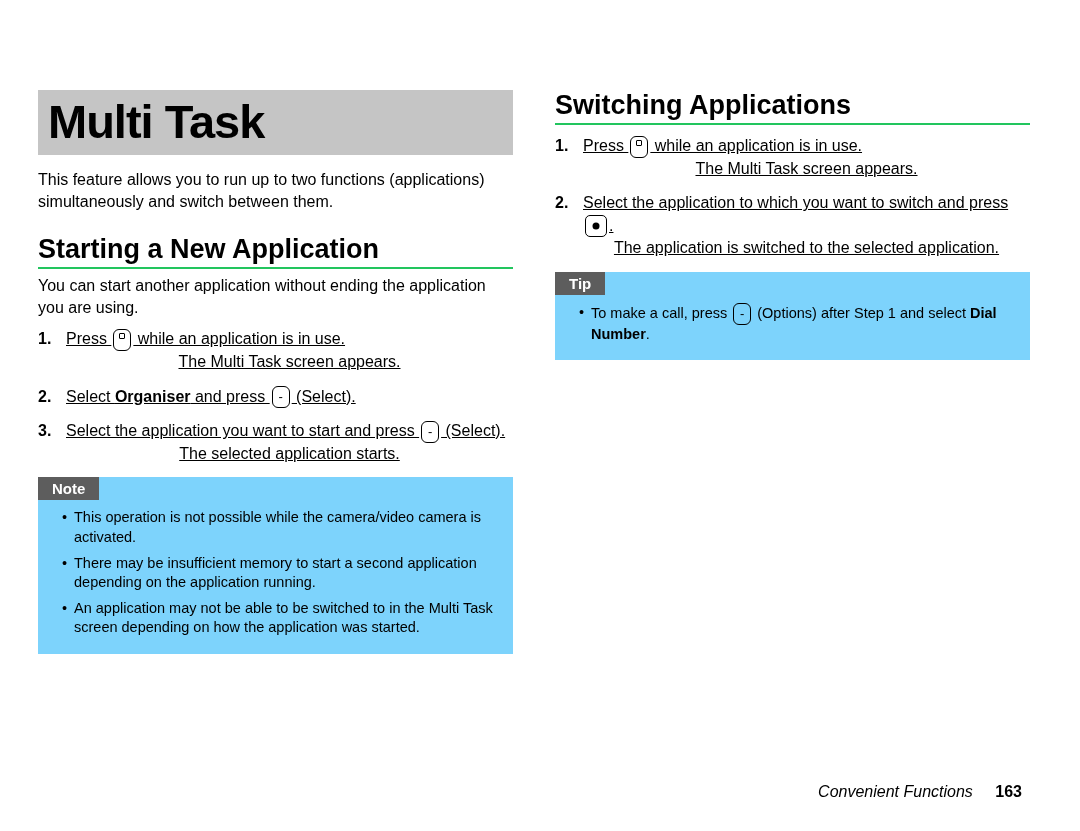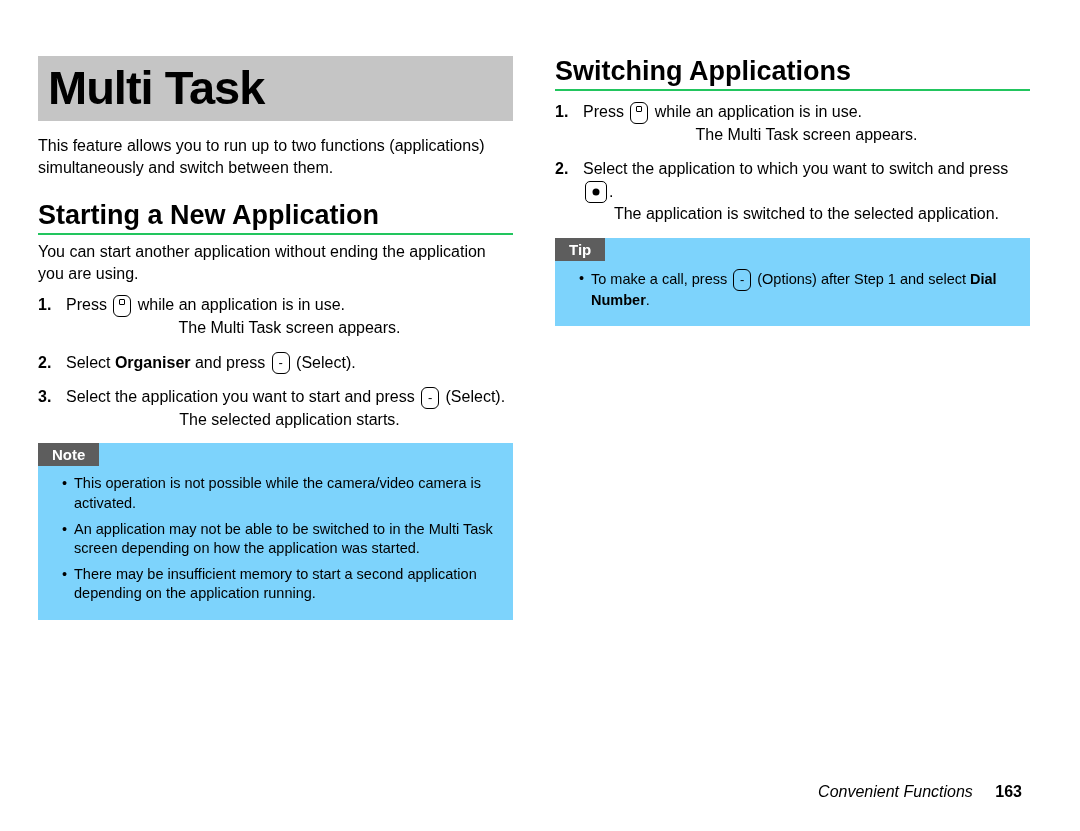--- a/index.html
+++ b/index.html
@@ -8,21 +8,21 @@
     background: #fff;
     font-family: Arial, Helvetica, sans-serif;
     color: #000;
     width: 1080px;
     height: 831px;
     position: relative;
     box-sizing: border-box;
   }
   .page {
     display: flex;
-    padding: 56px 50px 0 38px;
+    padding: 90px 50px 0 38px;
     gap: 42px;
     box-sizing: border-box;
   }
   .col {
     flex: 1;
     min-width: 0;
   }
   .chapter-title {
     background: #c5c5c5;
     font-size: 47px;
@@ -57,20 +57,21 @@
     line-height: 1.35;
     margin: 6px 0 10px 0;
     font-stretch: condensed;
     font-family: Liberation Sans, sans-serif;
   }
   ol.steps {
     list-style: none;
     padding: 0;
     margin: 0;
     counter-reset: step;
+    text-decoration: underline;
   }
   ol.steps > li {
     counter-increment: step;
     font-size: 16px;
     line-height: 1.4;
     position: relative;
     padding: 0 0 0 28px;
     margin: 0 0 12px 0;
     font-stretch: condensed;
     font-family: "Arial Narrow", Arial, sans-serif;
@@ -203,22 +204,22 @@
       <li>
         <span>Select the application you want to start and press </span><span class="key-icon softkey"></span><span> (Select).</span>
         <span class="step-note">The selected application starts.</span>
       </li>
     </ol>
 
     <div class="callout">
       <div class="callout-label">Note</div>
       <ul>
         <li>This operation is not possible while the camera/video camera is activated.</li>
+        <li>There may be insufficient memory to start a second application depending on the application running.</li>
         <li>An application may not be able to be switched to in the Multi Task screen depending on how the application was started.</li>
-        <li>There may be insufficient memory to start a second application depending on the application running.</li>
       </ul>
     </div>
   </div>
 
   <div class="col">
     <h2 class="section-heading">Switching Applications</h2>
 
     <ol class="steps" style="margin-top:10px;">
       <li>
         <span>Press </span><span class="key-icon app"></span><span> while an application is in use.</span>

